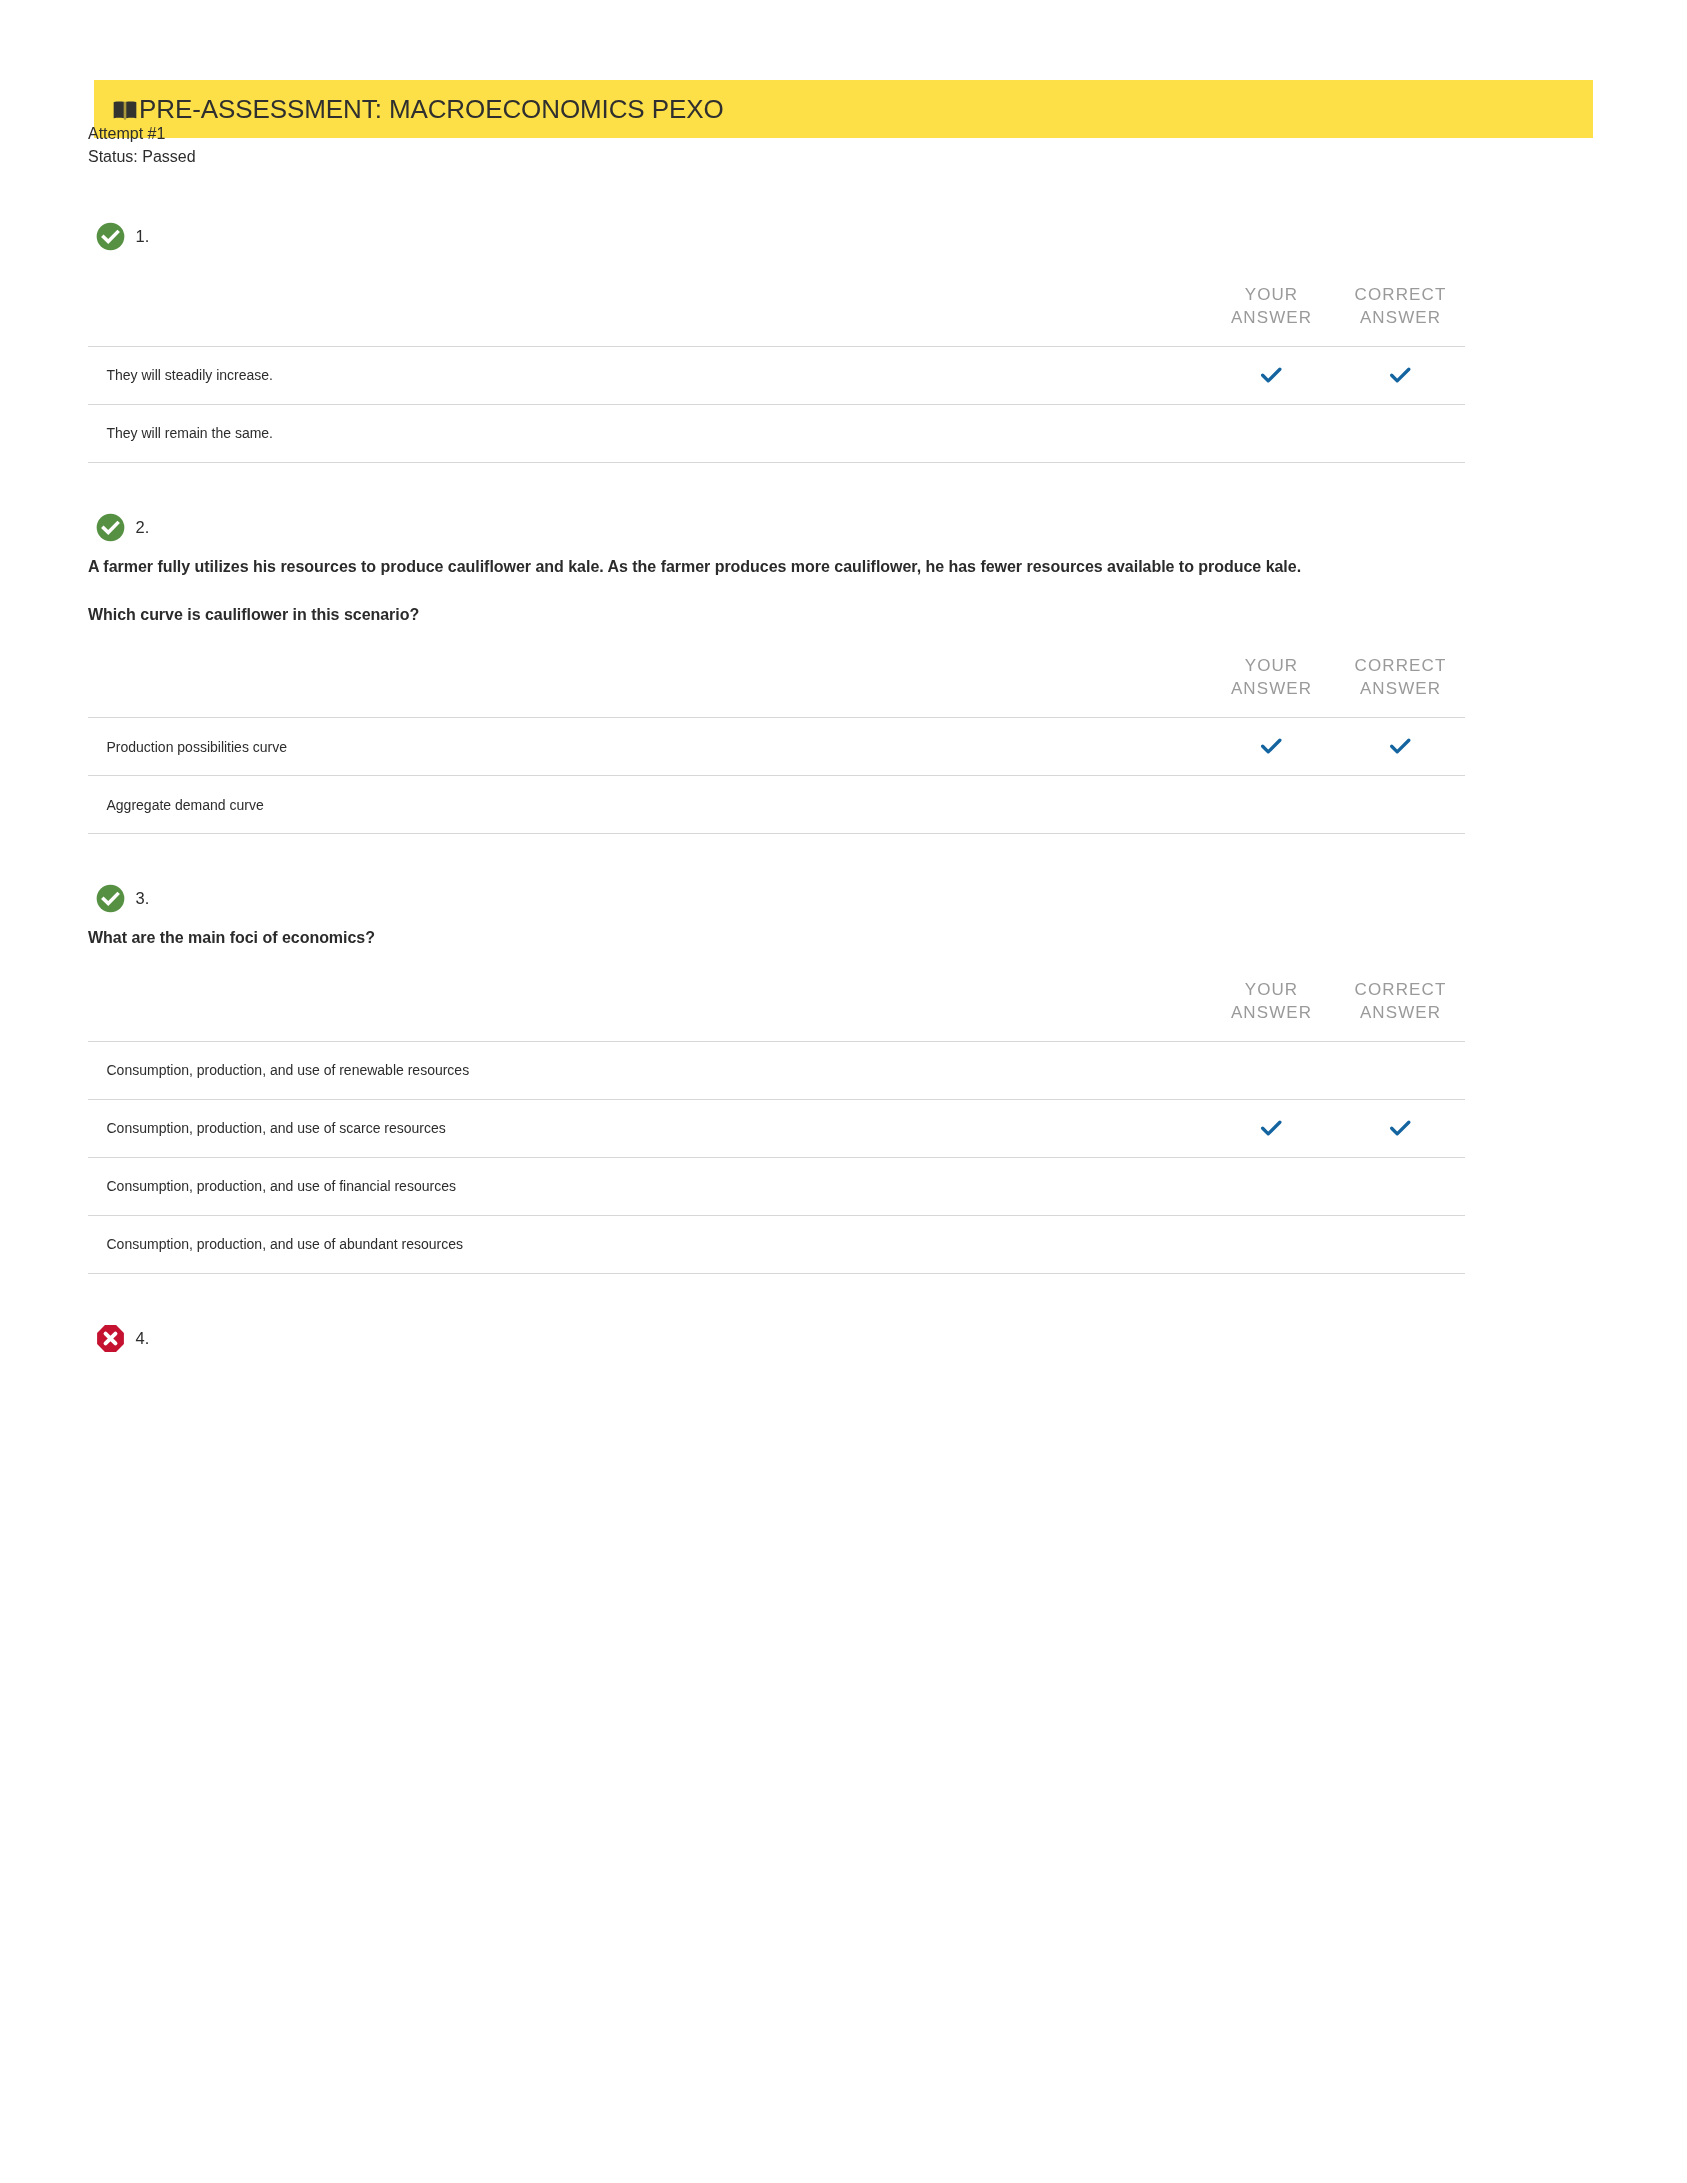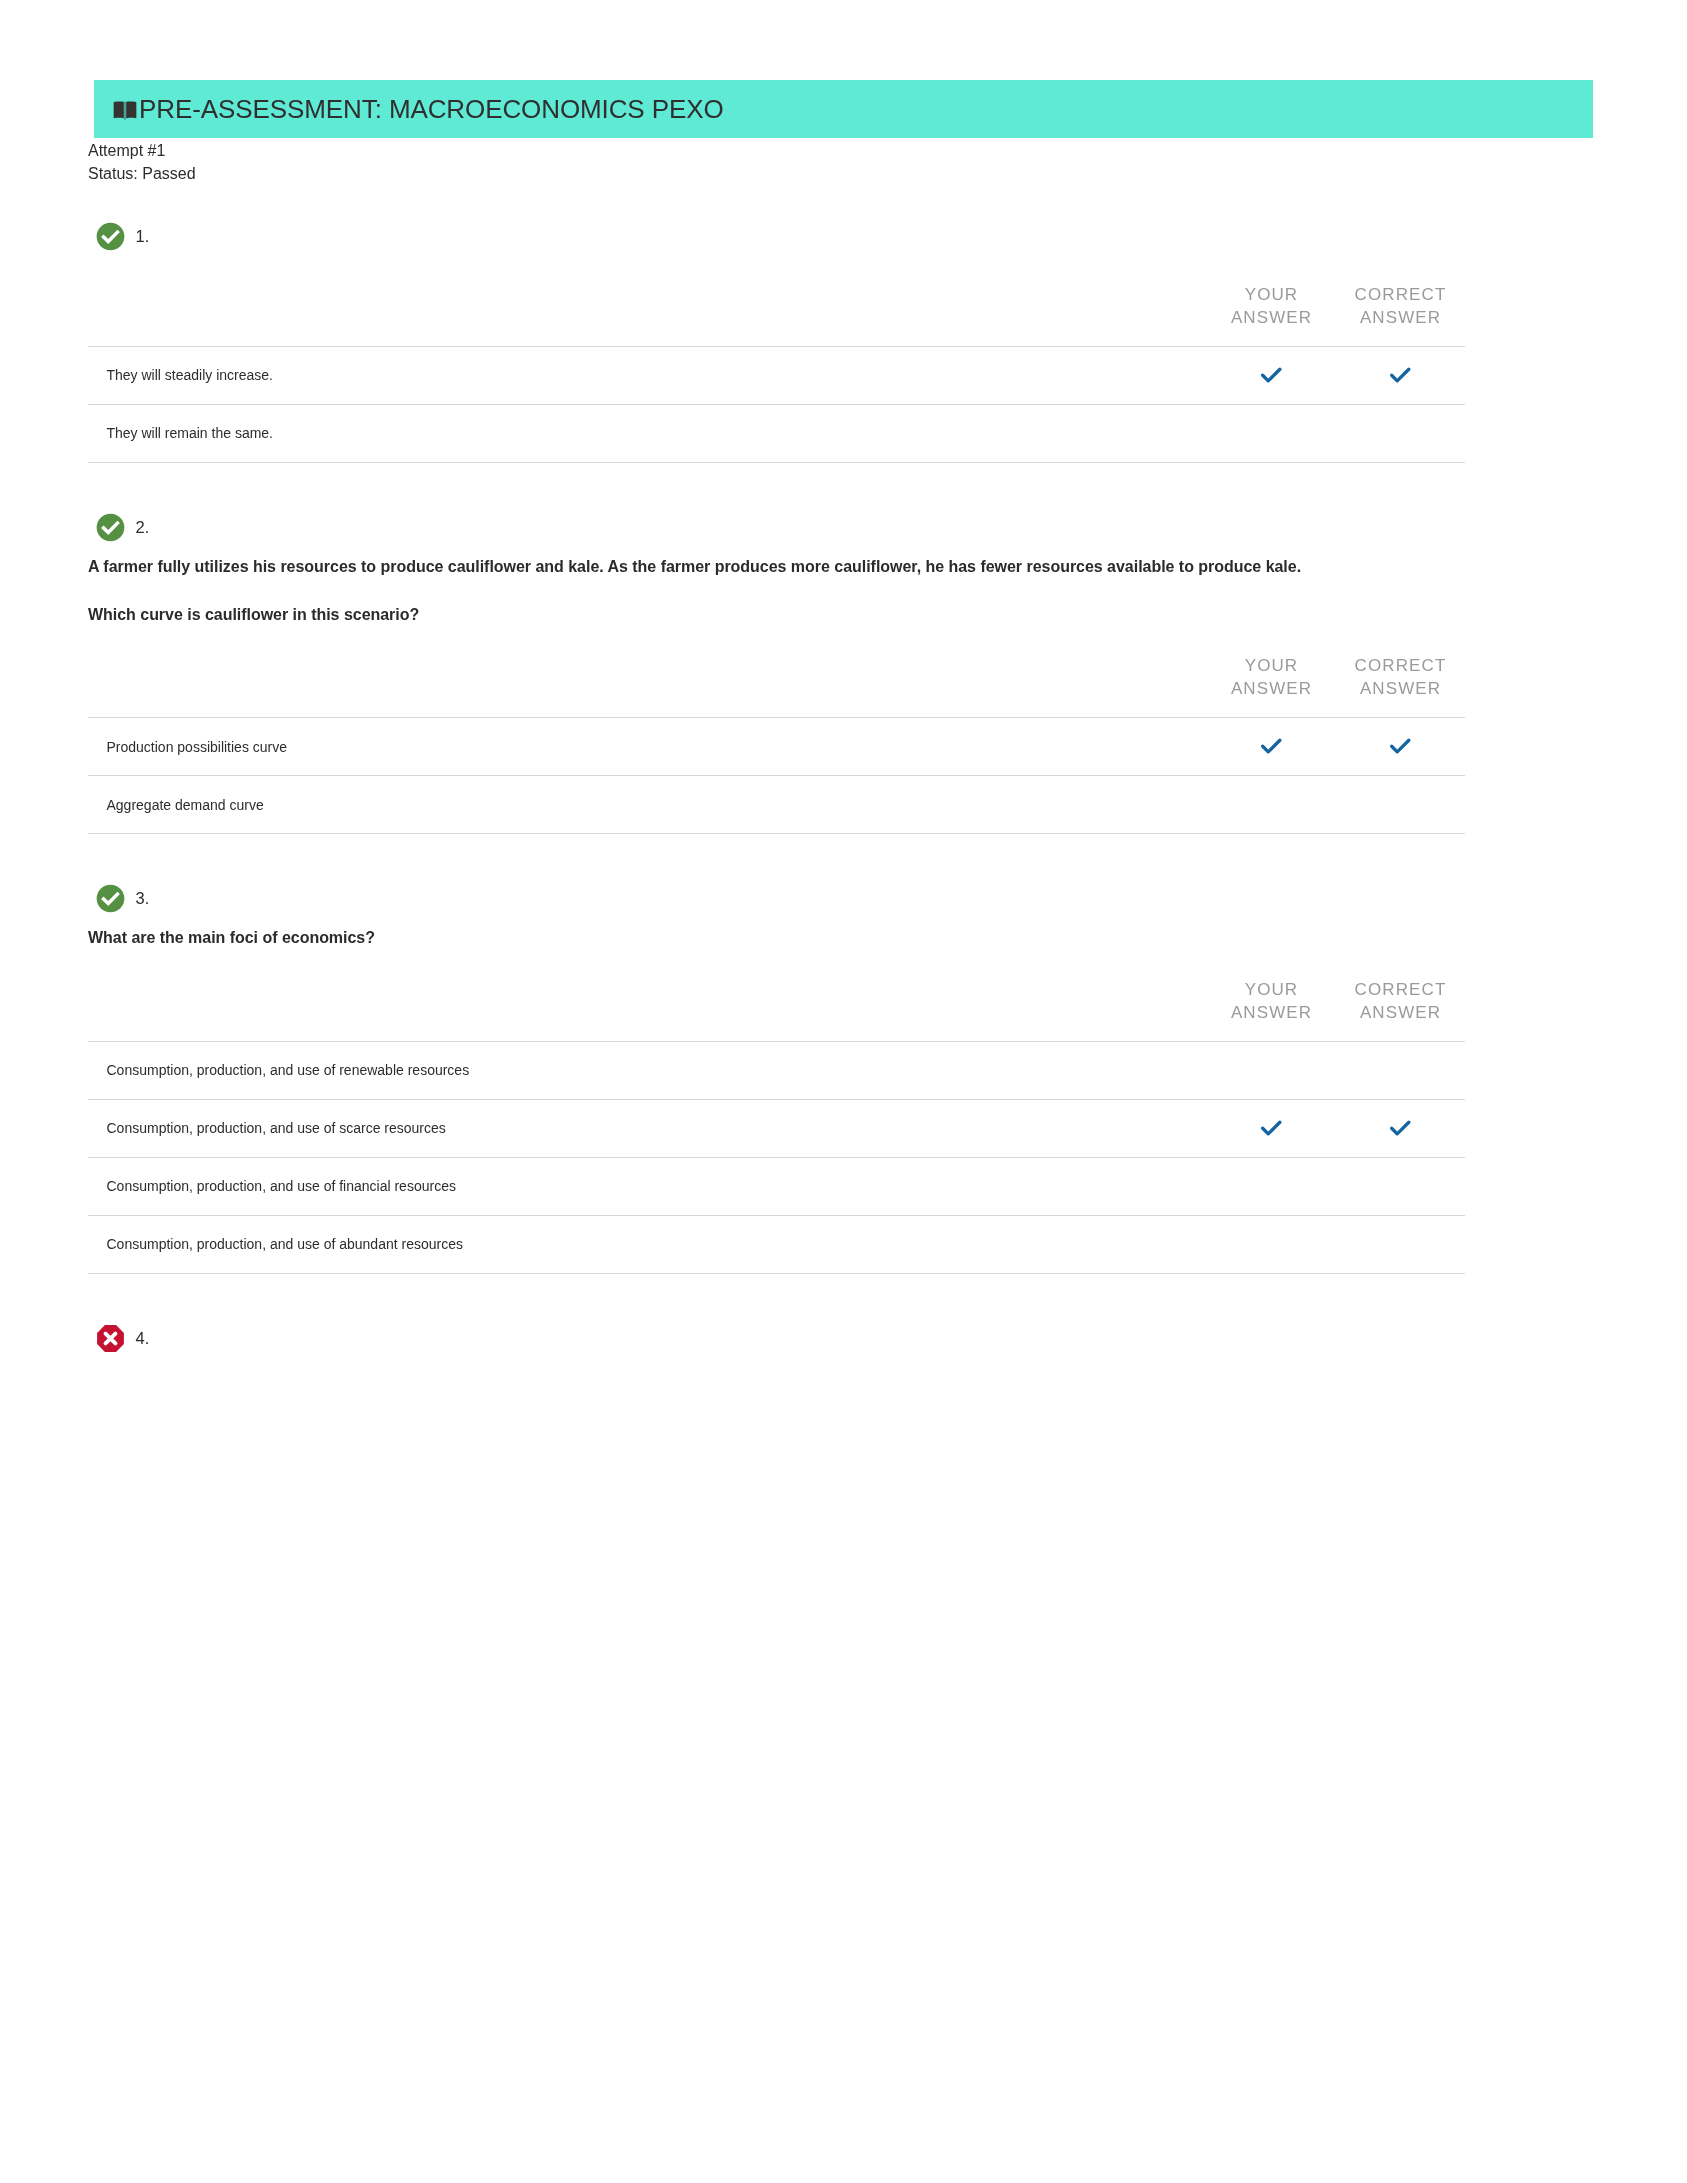--- a/index.html
+++ b/index.html
@@ -22,21 +22,21 @@
     overflow: hidden;
   }
 
   
   .assessment-header {
     position: absolute;
     left: 94px;
     top: 80px;
     width: 1499px;
     height: 58px;
-    background: #5eead4;
+    background: #fde047;
     display: flex;
     align-items: center;
     box-sizing: border-box;
     padding-left: 18.5px;
   }
   .book-icon {
     display: inline-block;
     width: 24px;
     height: 20px;
     margin-right: 2.6px;
@@ -51,21 +51,21 @@
     letter-spacing: -0.1px;
     color: #2f2f2f;
     white-space: nowrap;
     line-height: 1;
   }
 
   
   .meta-block {
     position: absolute;
     left: 88px;
-    top: 140px;
+    top: 123px;
     font-size: 16px;
     line-height: 1.42;
     color: #2d2d2d;
   }
   .meta-line { display: block; }
 
   
   .questions {
     position: absolute;
     left: 88px;

